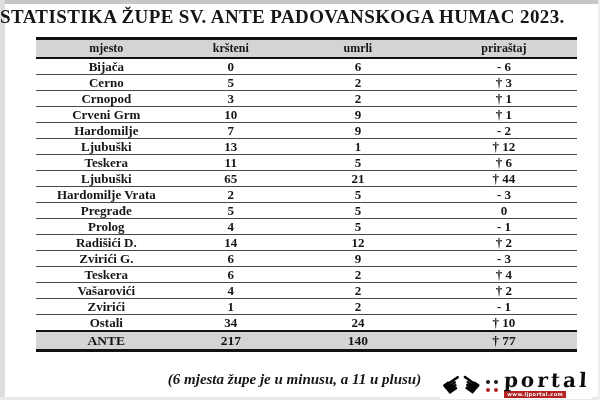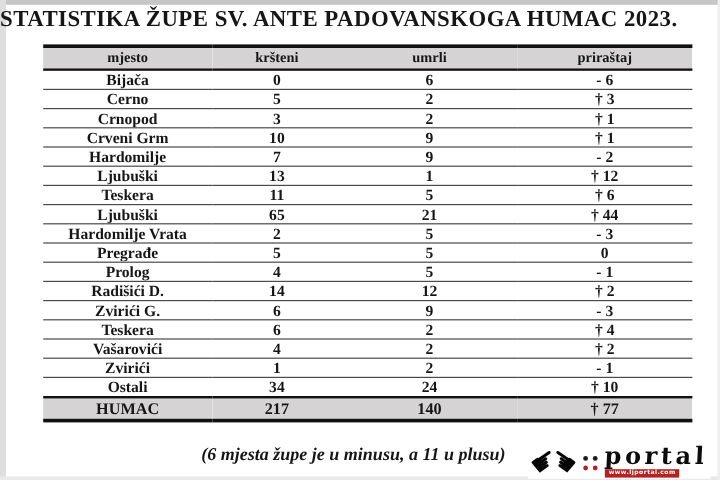--- a/index.html
+++ b/index.html
@@ -197,21 +197,21 @@
       </tr>
       <tr>
         <td>Ostali</td>
         <td>34</td>
         <td>24</td>
         <td>† 10</td>
       </tr>
     </tbody>
   <tfoot>
     <tr>
-      <td>HUMAC</td>
+      <td>ANTE</td>
       <td>217</td>
       <td>140</td>
       <td>† 77</td>
     </tr>
   </tfoot>
 </table>
 
 <div class="caption">(6 mjesta župe je u minusu, a 11 u plusu)</div>
 
 <div class="logo">

